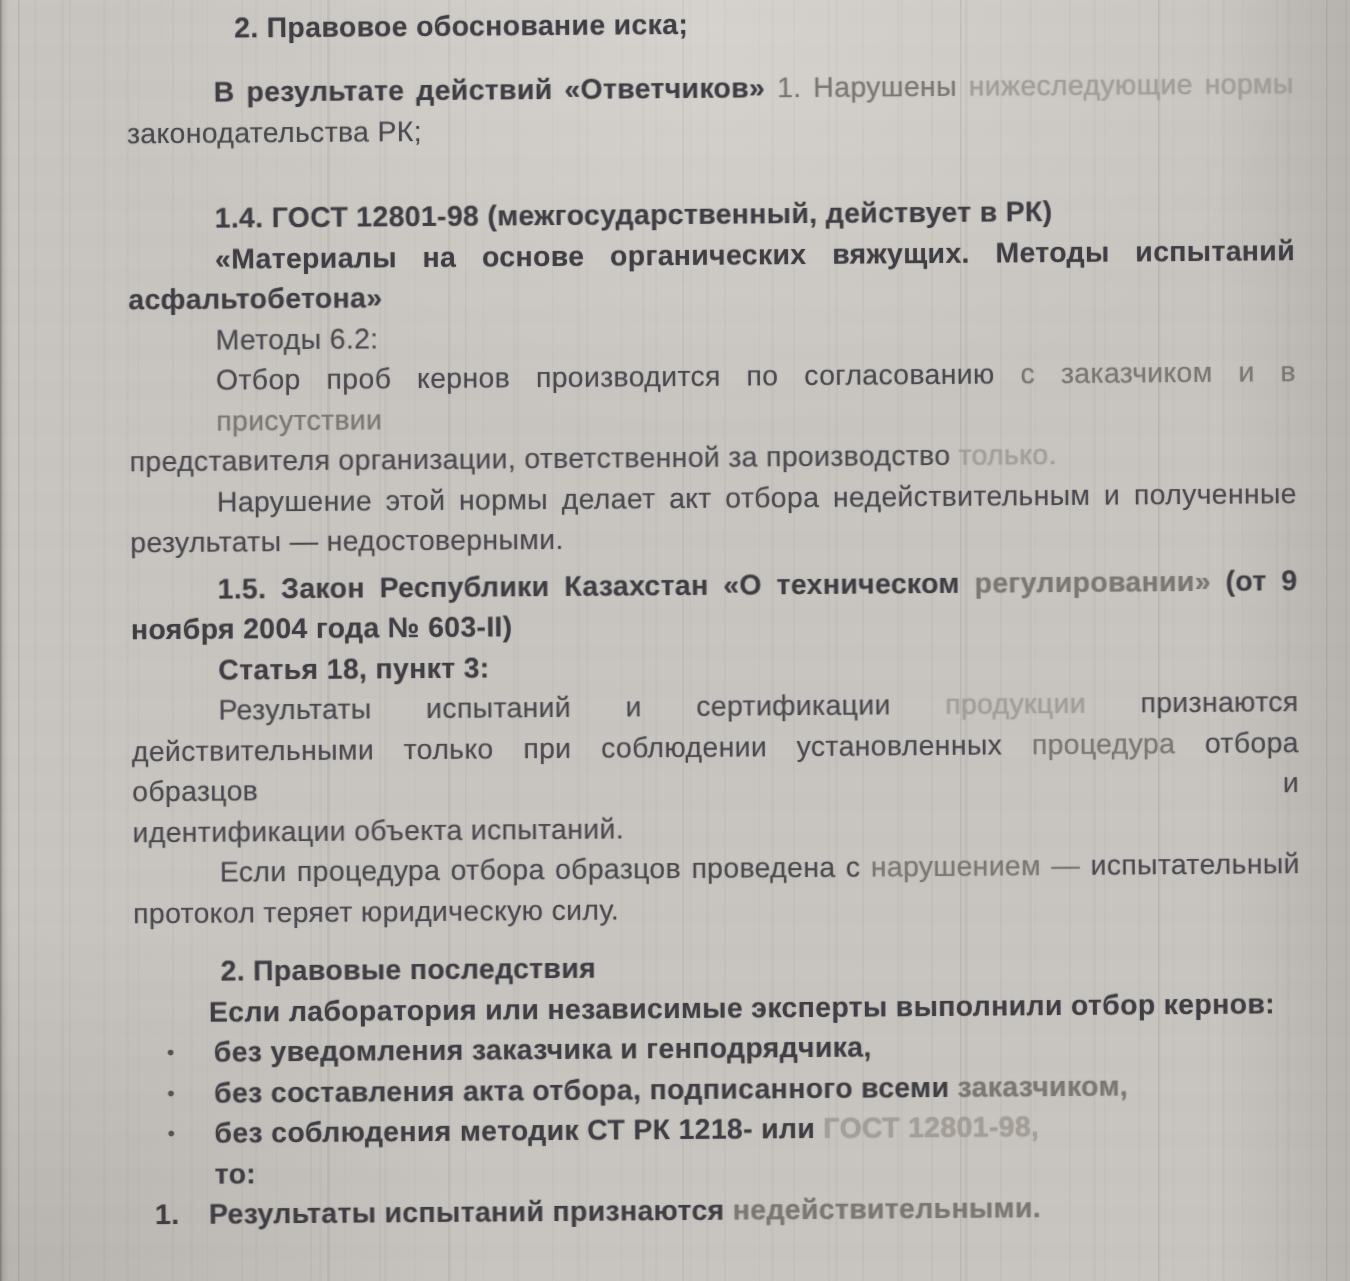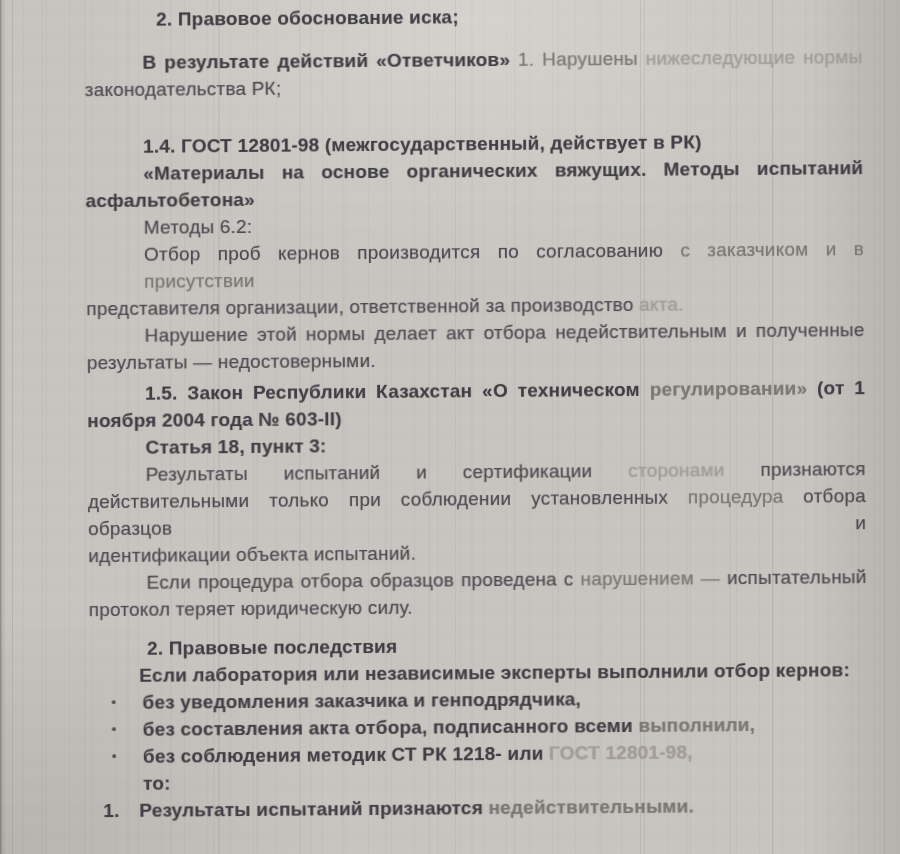--- a/index.html
+++ b/index.html
@@ -102,40 +102,40 @@
   <div class="ln b">
     <span>асфальтобетона»</span>
   </div>
   <div class="ln i58">
     <span>Методы 6.2:</span>
   </div>
   <div class="ln i58 jl">
     <span>Отбор проб кернов производится по согласованию </span><span class="m">с заказчиком и в присутствии</span>
   </div>
   <div class="ln">
-    <span>представителя организации, ответственной за производство </span><span class="f">акта.</span>
+    <span>представителя организации, ответственной за производство </span><span class="f">только.</span>
   </div>
   <div class="ln i58 jl">
     <span>Нарушение этой нормы делает акт отбора недействительным и полученные</span>
   </div>
   <div class="ln">
     <span>результаты — недостоверными.</span>
   </div>
 
   <div class="ln b i58 jl mt4">
-    <span>1.5. Закон Республики Казахстан «О техническом </span><span class="m">регулировании»</span><span> (от 1</span>
+    <span>1.5. Закон Республики Казахстан «О техническом </span><span class="m">регулировании»</span><span> (от 9</span>
   </div>
   <div class="ln b">
     <span>ноября 2004 года № 603-II)</span>
   </div>
   <div class="ln b i58">
     <span>Статья 18, пункт 3:</span>
   </div>
   <div class="ln i58 jl">
-    <span>Результаты испытаний и сертификации </span><span class="f">сторонами</span><span> признаются</span>
+    <span>Результаты испытаний и сертификации </span><span class="f">продукции</span><span> признаются</span>
   </div>
   <div class="ln jl">
     <span>действительными только при соблюдении установленных </span><span class="m">процедура</span><span> отбора образцов и</span>
   </div>
   <div class="ln">
     <span>идентификации объекта испытаний.</span>
   </div>
   <div class="ln i58 jl">
     <span>Если процедура отбора образцов проведена с </span><span class="m">нарушением —</span><span> испытательный</span>
   </div>
@@ -149,21 +149,21 @@
   <div class="ln b i50">
     <span>Если лаборатория или независимые эксперты выполнили отбор кернов:</span>
   </div>
 
   <div class="ln b bul">
     <span class="mark">•</span>
     <span>без уведомления заказчика и генподрядчика,</span>
   </div>
   <div class="ln b bul">
     <span class="mark">•</span>
-    <span>без составления акта отбора, подписанного всеми </span><span class="m">выполнили,</span>
+    <span>без составления акта отбора, подписанного всеми </span><span class="m">заказчиком,</span>
   </div>
   <div class="ln b bul">
     <span class="mark">•</span>
     <span>без соблюдения методик СТ РК 1218- или </span><span class="f">ГОСТ 12801-98,</span>
   </div>
   <div class="ln b i53">
     <span>то:</span>
   </div>
   <div class="ln b num">
     <span class="mark">1.</span>

